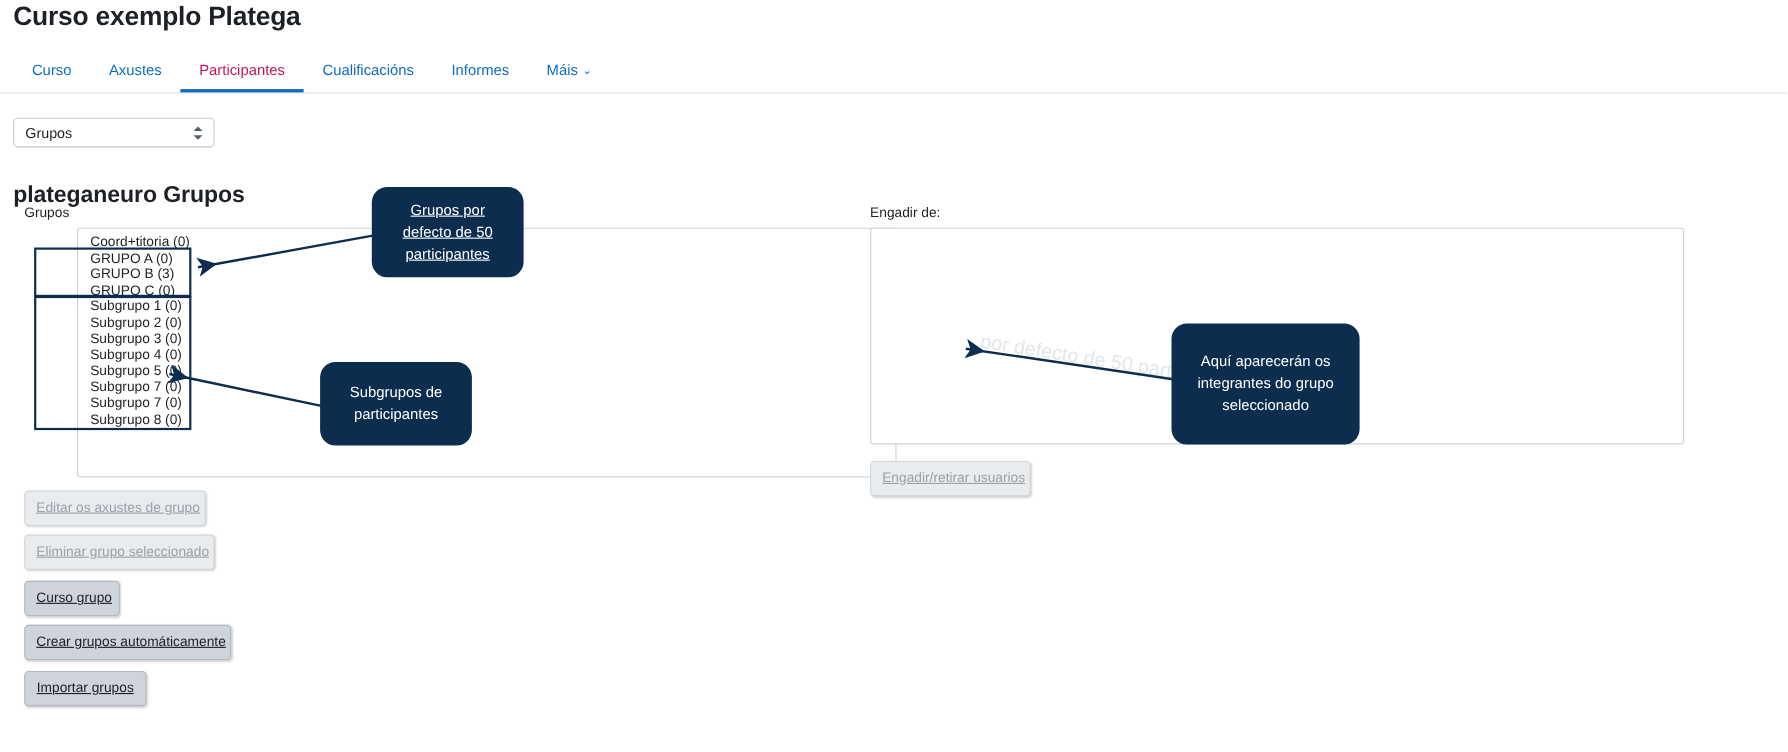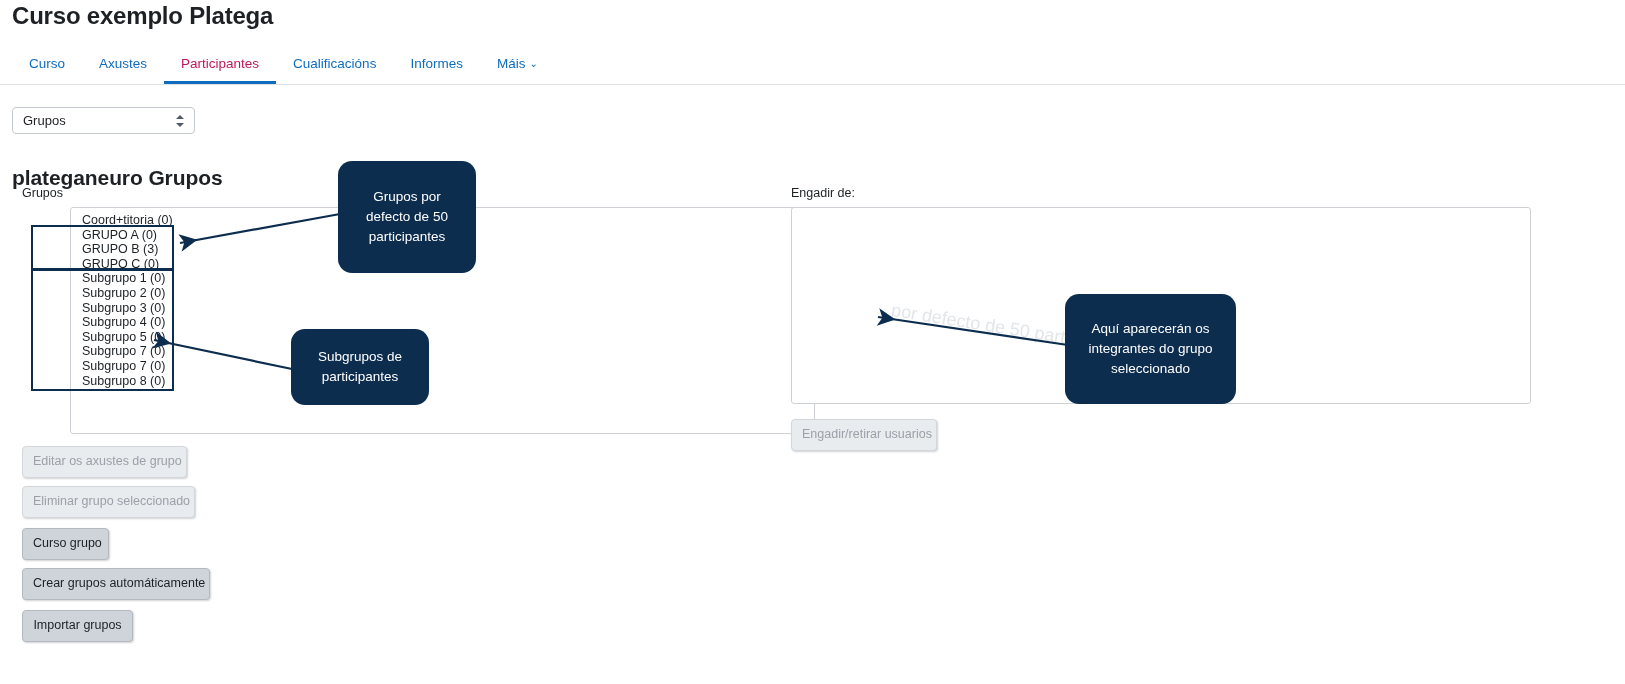--- a/index.html
+++ b/index.html
@@ -186,20 +186,21 @@
     line-height: 15px;
     padding: 7px 10px 8px 10px;
     border: 1px solid #b4b9bf;
     border-radius: 4px;
     background: #ced4da;
     color: #1d2125;
     white-space: nowrap;
     cursor: pointer;
     text-align: center;
     box-shadow: 1px 1px 2px rgba(0,0,0,0.18);
+    text-decoration: underline;
   }
   .btn.disabled {
     background: #e9ecef;
     border-color: #d3d7db;
     color: #9aa1a9;
     cursor: default;
   }
   .btn-edit      { left: 22px;  top: 446px; width: 165px; }
   .btn-delete    { left: 22px;  top: 486px; width: 173px; }
   .btn-create    { left: 22px;  top: 528px; width: 87px; }
@@ -225,21 +226,21 @@
     border-radius: 14px;
     display: flex;
     align-items: center;
     justify-content: center;
     text-align: center;
     font-size: 13.5px;
     line-height: 20px;
     padding: 10px 14px;
     z-index: 5;
   }
-  .callout-groups   { left: 338px;  top: 161px; width: 138px; height: 112px; }
+  .callout-groups   { left: 338px;  top: 170px; width: 138px; height: 82px; text-decoration: underline; }
   .callout-subgroup { left: 291px;  top: 329px; width: 138px; height: 76px; }
   .callout-members  { left: 1065px; top: 294px; width: 171px; height: 110px; }
 
   
   .arrows {
     position: absolute;
     left: 0; top: 0;
     width: 1625px;
     height: 684px;
     pointer-events: none;

